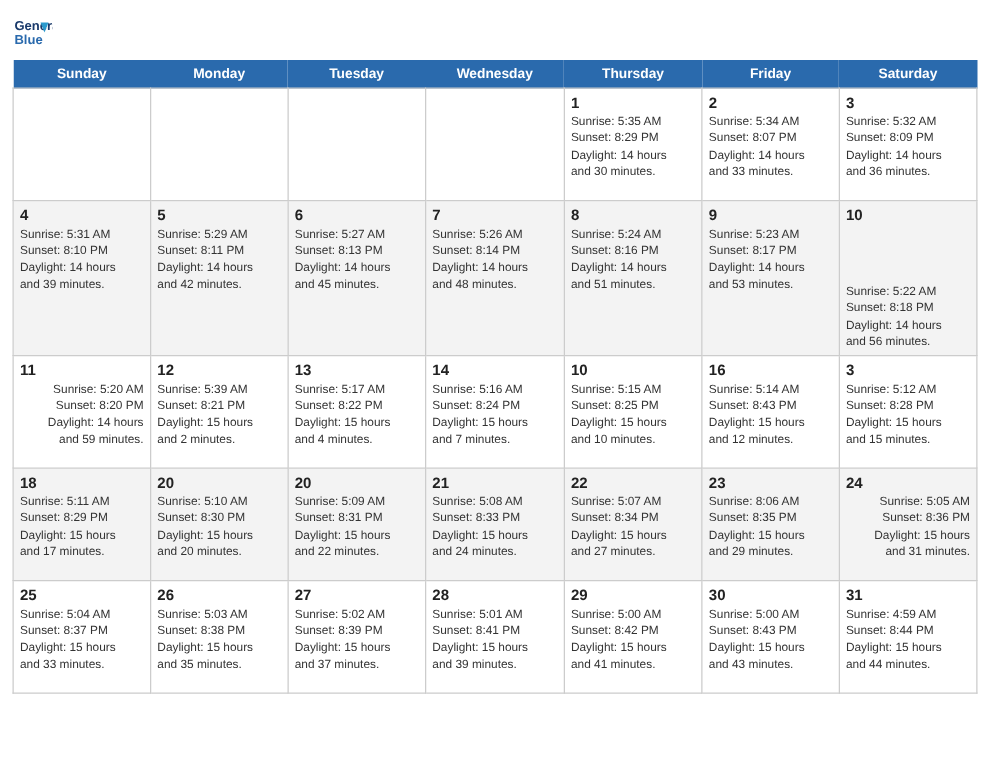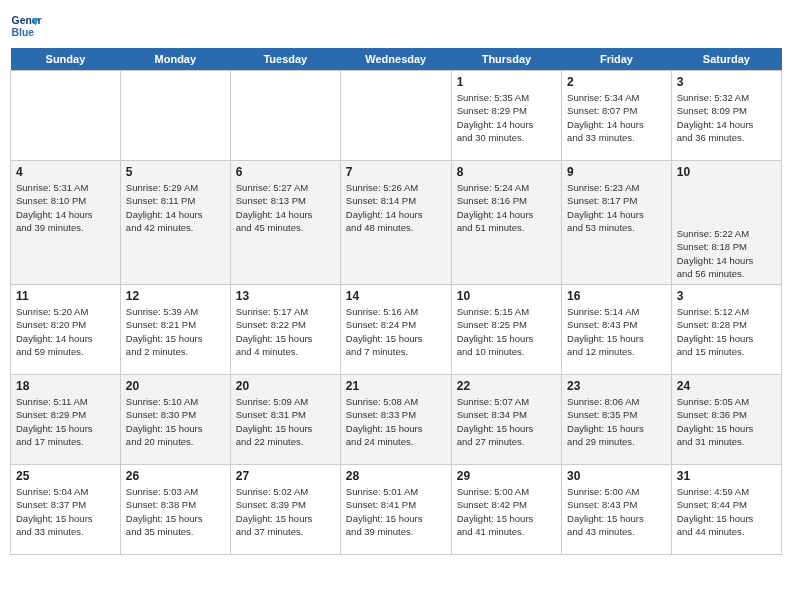--- a/index.html
+++ b/index.html
@@ -197,21 +197,21 @@
           <span class="day-number">10</span>
           <div class="day-info" style="white-space: pre-line; margin-top: 48px;">Sunrise: 5:22 AM
 Sunset: 8:18 PM
 Daylight: 14 hours
 and 56 minutes.</div>
         </td>
       </tr>
       <tr>
         <td>
           <span class="day-number">11</span>
-          <div class="day-info" style="white-space: pre-line;">Sunrise: 5:20 AM
+          <div class="day-info" style="white-space: pre-line; text-align: right;">Sunrise: 5:20 AM
 Sunset: 8:20 PM
 Daylight: 14 hours
 and 59 minutes.</div>
         </td>
         <td>
           <span class="day-number">12</span>
           <div class="day-info" style="white-space: pre-line;">Sunrise: 5:39 AM
 Sunset: 8:21 PM
 Daylight: 15 hours
 and 2 minutes.</div>
@@ -290,21 +290,21 @@
         </td>
         <td>
           <span class="day-number">23</span>
           <div class="day-info" style="white-space: pre-line;">Sunrise: 8:06 AM
 Sunset: 8:35 PM
 Daylight: 15 hours
 and 29 minutes.</div>
         </td>
         <td>
           <span class="day-number">24</span>
-          <div class="day-info" style="white-space: pre-line;">Sunrise: 5:05 AM
+          <div class="day-info" style="white-space: pre-line; text-align: right;">Sunrise: 5:05 AM
 Sunset: 8:36 PM
 Daylight: 15 hours
 and 31 minutes.</div>
         </td>
       </tr>
       <tr>
         <td>
           <span class="day-number">25</span>
           <div class="day-info" style="white-space: pre-line;">Sunrise: 5:04 AM
 Sunset: 8:37 PM

